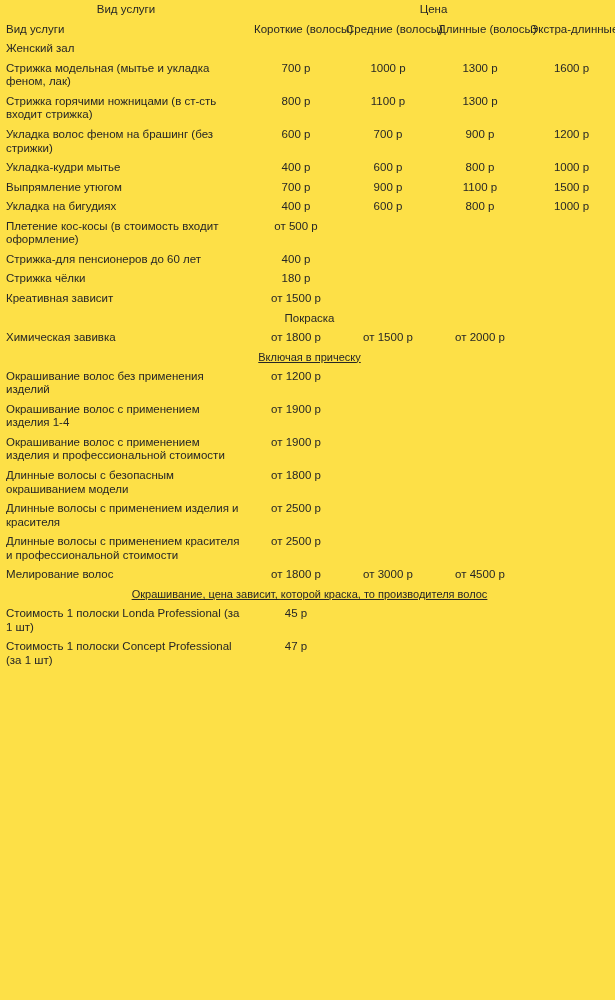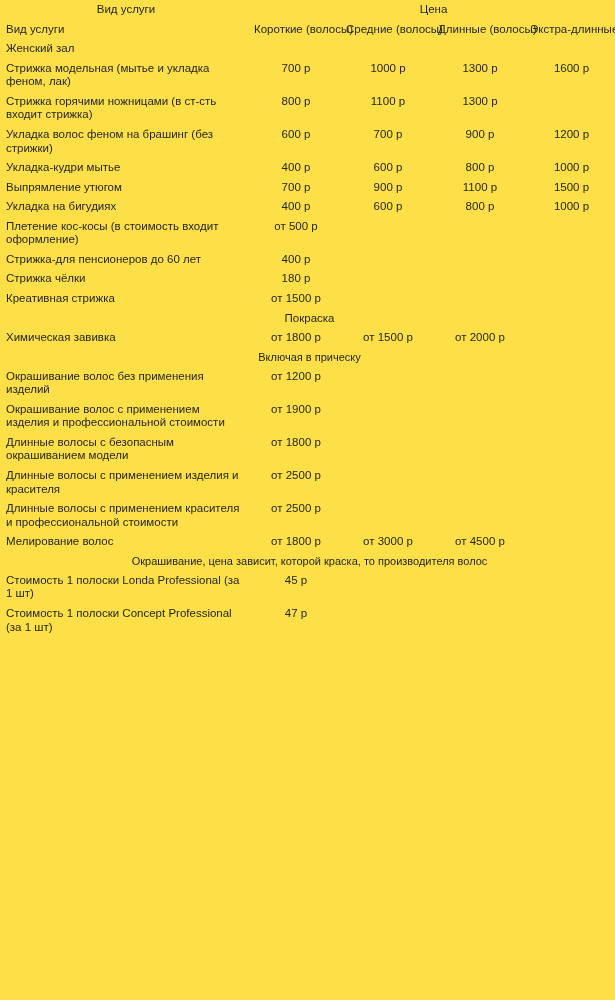--- a/index.html
+++ b/index.html
@@ -56,20 +56,21 @@
   .section-row td {
     text-align: center;
     padding-top: 8px;
     padding-bottom: 5px;
   }
   .note-row td {
     text-align: center;
     padding-top: 5px;
     padding-bottom: 4px;
     font-size: 11px;
+    text-decoration: underline;
   }
   .subhdr td {
     text-align: left;
     padding-top: 1px;
     padding-bottom: 4px;
   }
   .tall td { padding-bottom: 6px; }
 </style>
 </head>
 <body>
@@ -156,21 +157,21 @@
         <td class="price-cell"></td>
       </tr>
       <tr>
         <td class="name-cell">Стрижка чёлки</td>
         <td class="price-cell">180 р</td>
         <td class="price-cell"></td>
         <td class="price-cell"></td>
         <td class="price-cell"></td>
       </tr>
       <tr>
-        <td class="name-cell">Креативная стрижка</td>
+        <td class="name-cell">Креативная зависит</td>
         <td class="price-left">от 1500 р</td>
         <td class="price-cell"></td>
         <td class="price-cell"></td>
         <td class="price-cell"></td>
       </tr>
 
       <tr class="section-row">
         <td colspan="5">Покраска</td>
       </tr>
 
@@ -187,20 +188,27 @@
       </tr>
 
       <tr class="tall">
         <td class="name-cell">Окрашивание волос без применения изделий</td>
         <td class="price-left">от 1200 р</td>
         <td class="price-cell"></td>
         <td class="price-cell"></td>
         <td class="price-cell"></td>
       </tr>
       <tr class="tall">
+        <td class="name-cell">Окрашивание волос с применением изделия 1-4</td>
+        <td class="price-left">от 1900 р</td>
+        <td class="price-cell"></td>
+        <td class="price-cell"></td>
+        <td class="price-cell"></td>
+      </tr>
+      <tr class="tall">
         <td class="name-cell">Окрашивание волос с применением изделия и профессиональной стоимости</td>
         <td class="price-left">от 1900 р</td>
         <td class="price-cell"></td>
         <td class="price-cell"></td>
         <td class="price-cell"></td>
       </tr>
       <tr class="tall">
         <td class="name-cell">Длинные волосы с безопасным окрашиванием модели</td>
         <td class="price-left">от 1800 р</td>
         <td class="price-cell"></td>

